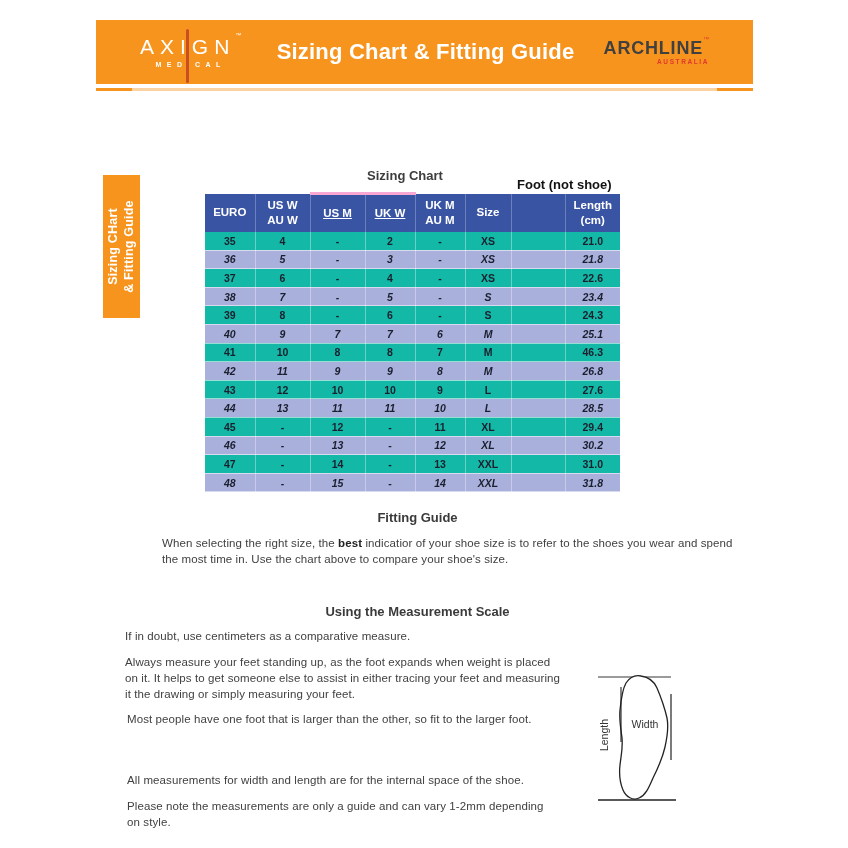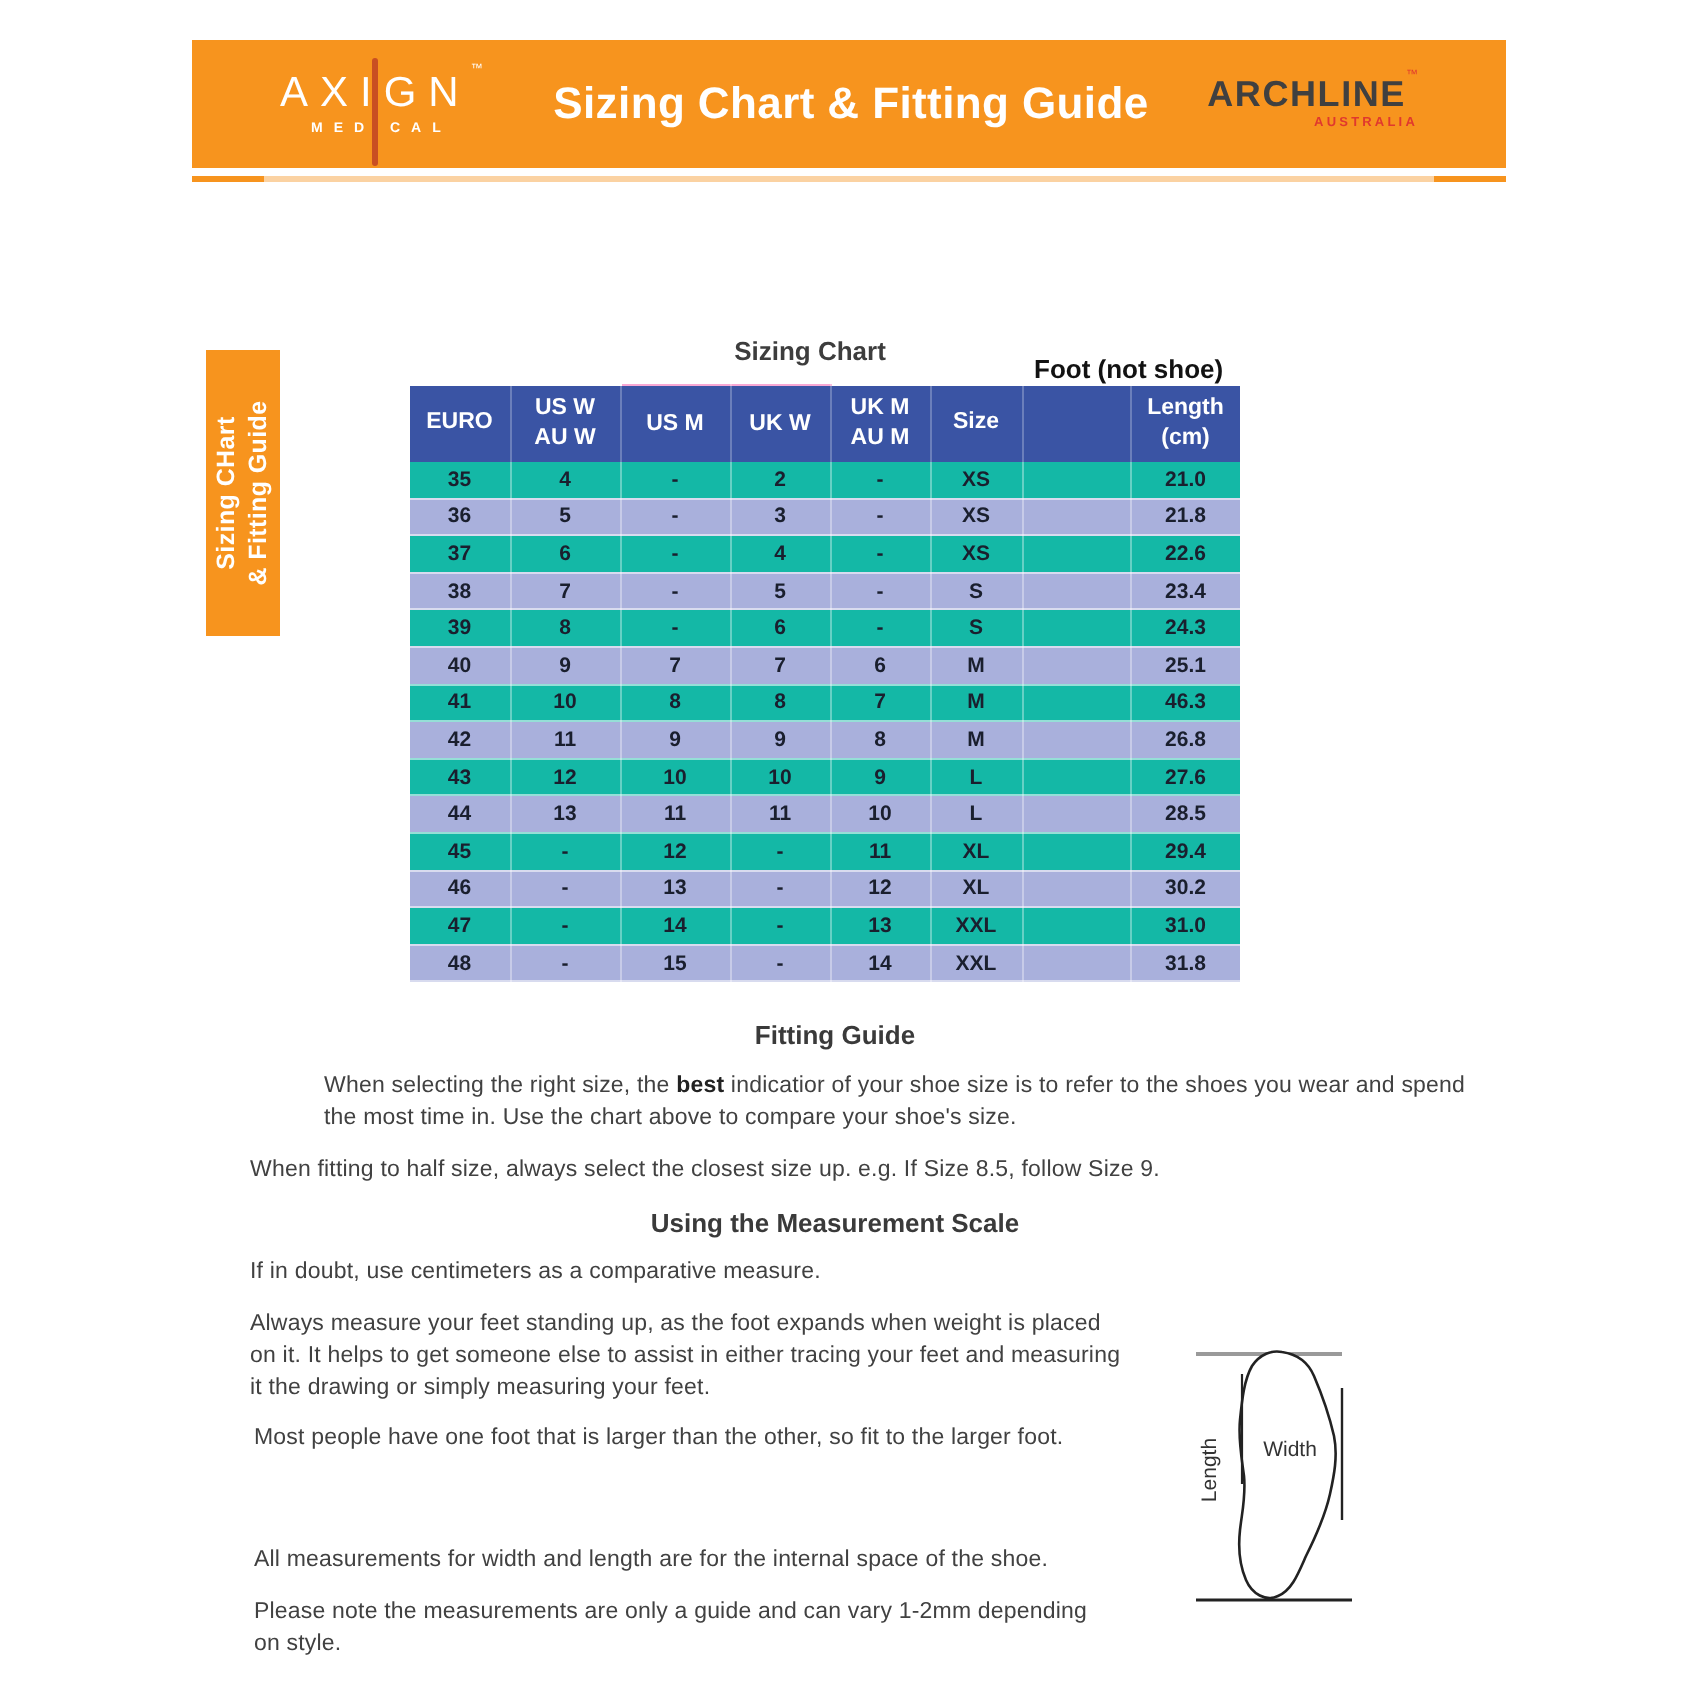--- a/index.html
+++ b/index.html
@@ -35,29 +35,29 @@
                  font-size:13px; font-weight:700; color:#3d3d3d; }
   .foot-label { position:absolute; left:517px; top:177px; font-size:13px; font-weight:700; color:#121212; }
 
   
   .size-table { position:absolute; left:205px; top:192px; width:415px;
                 border-collapse:collapse; table-layout:fixed; }
   .size-table th { background:#3A54A4; color:#fff; font-size:11.5px; font-weight:700;
                    height:38px; vertical-align:middle; text-align:center;
                    white-space:pre-line; line-height:1.25;
                    border-right:1px solid rgba(255,255,255,0.25); }
-  .size-table th.notch { border-top:1px solid #f9a8d4; }
+  .size-table th.notch { border-top:3px solid #f9a8d4;text-decoration:underline; }
   .size-table th:last-child { border-right:none; }
   .size-table td { height:18.6px; font-size:10.5px; font-weight:700; color:#1a1f2e;
                    text-align:center; vertical-align:middle;
                    border-right:1px solid rgba(255,255,255,0.35);
                    border-bottom:1px solid rgba(255,255,255,0.55); }
   .size-table td:last-child { border-right:none; }
   .row-dark td { background:#14b8a6; }
-  .row-light td { background:#A9B0DC; }
+  .row-light td { background:#A9B0DC;font-style:italic; }
 
   
   .h2 { position:absolute; left:125px; width:585px; text-align:center;
         font-size:13px; font-weight:700; color:#3a3a3a; }
   .para { position:absolute; left:125px; font-size:11.5px; color:#414141;
           line-height:16px; white-space:pre-line; letter-spacing:0.1px; }
   .para b { color:#222; }
 
   
   .foot-svg { position:absolute; left:588px; top:650px; }
@@ -258,21 +258,20 @@
           <td>XXL</td>
           <td></td>
           <td>31.8</td>
         </tr>
       </tbody>
   </table>
 
   <div class="h2" style="top:510px;">Fitting Guide</div>
   <div class="para" style="top:535px; width:590px;margin-left:37px;"><span>When selecting the right size, the </span><b>best</b><span> indicatior of your shoe size is to refer to the shoes you wear and spend
 the most time in. Use the chart above to compare your shoe's size.</span></div>
-  <div class="para" style="top:577px; width:590px;">When fitting to half size, always select the closest size up. e.g. If Size 8.5, follow Size 9.</div>
 
   <div class="h2" style="top:604px;">Using the Measurement Scale</div>
   <div class="para" style="top:628px; width:480px;">If in doubt, use centimeters as a comparative measure.</div>
   <div class="para" style="top:654px; width:470px;">Always measure your feet standing up, as the foot expands when weight is placed
 on it. It helps to get someone else to assist in either tracing your feet and measuring
 it the drawing or simply measuring your feet.</div>
   <div class="para" style="top:772px; width:480px; left:127px;">All measurements for width and length are for the internal space of the shoe.</div>
   <div class="para" style="top:711px; width:480px; left:127px;">Most people have one foot that is larger than the other, so fit to the larger foot.</div>
   <div class="para" style="top:798px; width:480px; left:127px;">Please note the measurements are only a guide and can vary 1-2mm depending
 on style.</div>

